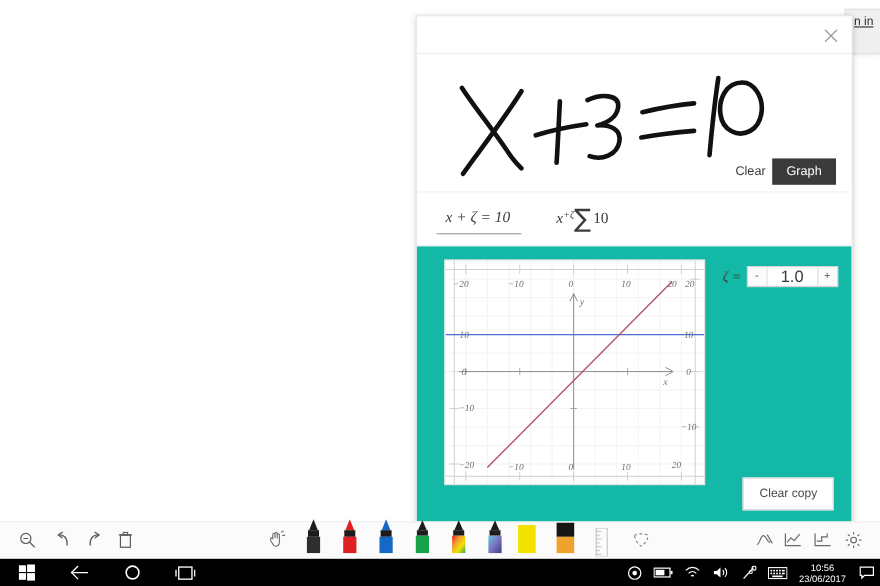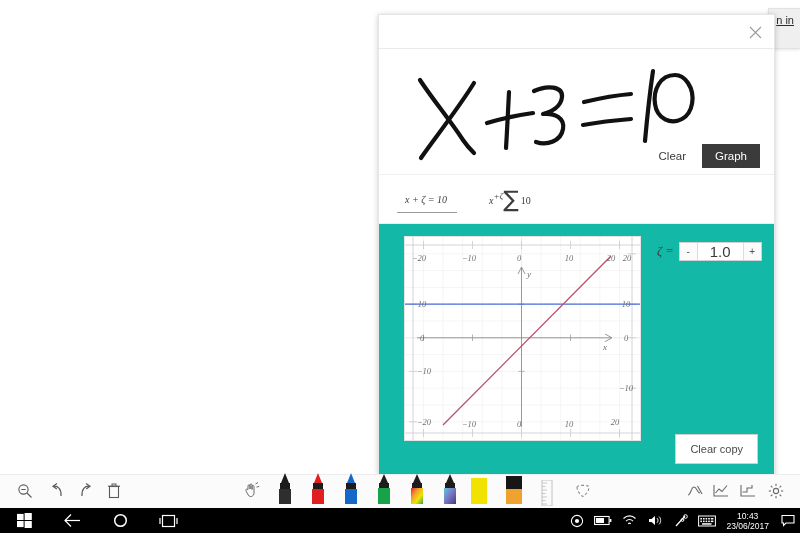--- a/index.html
+++ b/index.html
@@ -44,21 +44,21 @@
   }
   #panel-close svg{display:block;}
 
   
   #ink-area{
     position:relative; height:125px; background:#fff; overflow:hidden;
   }
   #ink-svg{position:absolute;left:0;top:0;}
   #ink-buttons{
     position:absolute; right:14px; bottom:6px;
-    display:flex; align-items:center; gap:10px;
+    display:flex; align-items:center; 
   }
   #clear-btn{
     font-size:11.5px; color:#3a3a3a; background:none; border:none;
     padding:4px 6px; cursor:pointer; font-family:"Liberation Sans",sans-serif;
   }
   #graph-btn{
     font-size:11.5px; color:#ffffff; background:#3b3b3b; border:none;
     padding:6px 13px; cursor:pointer; font-family:"Liberation Sans",sans-serif;
   }
 
@@ -73,21 +73,21 @@
     color:#3c3c3c; white-space:nowrap; cursor:pointer;
     padding:4px 2px 5px 2px; margin-left:12px; position:relative;
   }
   .cand:first-child{margin-left:18px;}
   .cand.selected{border-bottom:1px solid #9b9b9b;padding-left:8px;padding-right:10px;}
   .cand .big-sum{
     font-size:23px; font-style:normal; font-family:"DejaVu Sans",sans-serif;
     vertical-align:-3px; letter-spacing:0;
   }
   .cand .sup{font-size:9px; vertical-align:5px;}
-  .cand .lead{font-size:10px;margin-top:48px;}
+  .cand .lead{font-size:14px;margin-top:48px;}
 
   
   #graph-body{
     position:relative; height:254px; background:#14b8a6;
   }
   #graph-box{
     position:absolute; left:25px; top:12px; width:237px; height:205px;
     border:1px solid #e4e4e4; background:#fff; box-sizing:border-box;
   }
   #graph-svg{display:block;}
@@ -593,21 +593,21 @@
           <rect x="2.4" y="5.6" width="1.6" height="1.5"></rect>
             <rect x="5" y="5.6" width="1.6" height="1.5"></rect>
           <rect x="7.6" y="5.6" width="1.6" height="1.5"></rect>
             <rect x="10.2" y="5.6" width="1.6" height="1.5"></rect>
           <rect x="12.8" y="5.6" width="2.6" height="1.5"></rect>
           <rect x="4" y="8.2" width="9.5" height="1.5"></rect>
         </g>
       </svg>
     </div>
     <div id="clock">
-      <div>10:43</div>
+      <div>10:56</div>
       <div>23/06/2017</div>
     </div>
     <div id="notif">
       <svg width="14" height="13" viewBox="0 0 14 13">
         <path d="M1 1.5 L13 1.5 L13 9 L5 9 L2.5 11.5 L2.5 9 L1 9 Z" fill="none" stroke="#ffffff" stroke-width="1.1"></path>
       </svg>
     </div>
   </div>
 </div>
 

